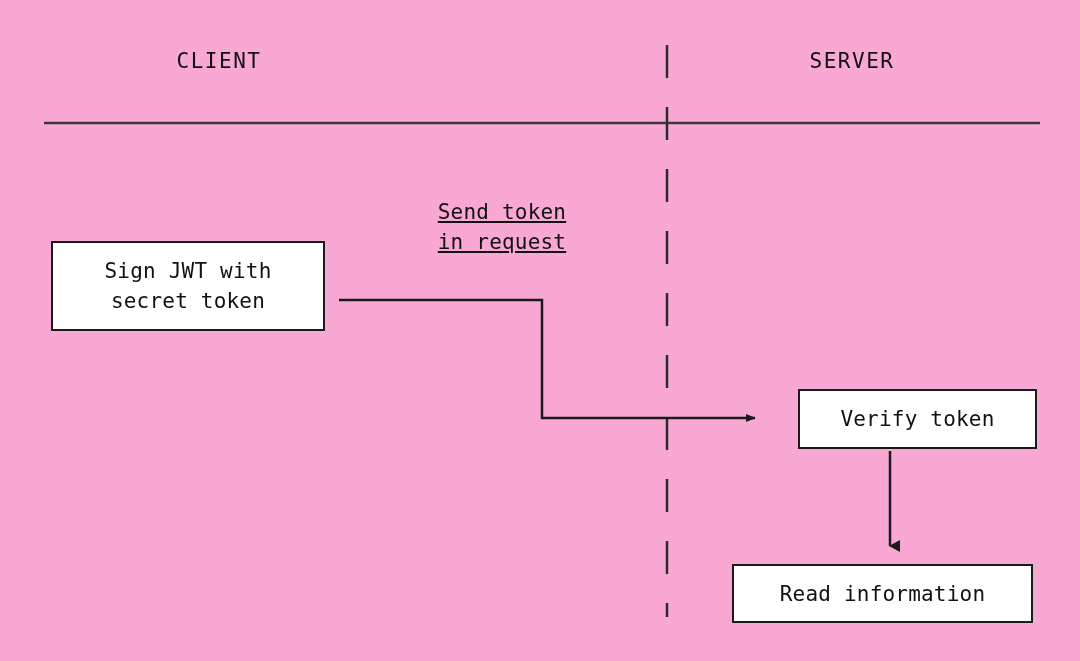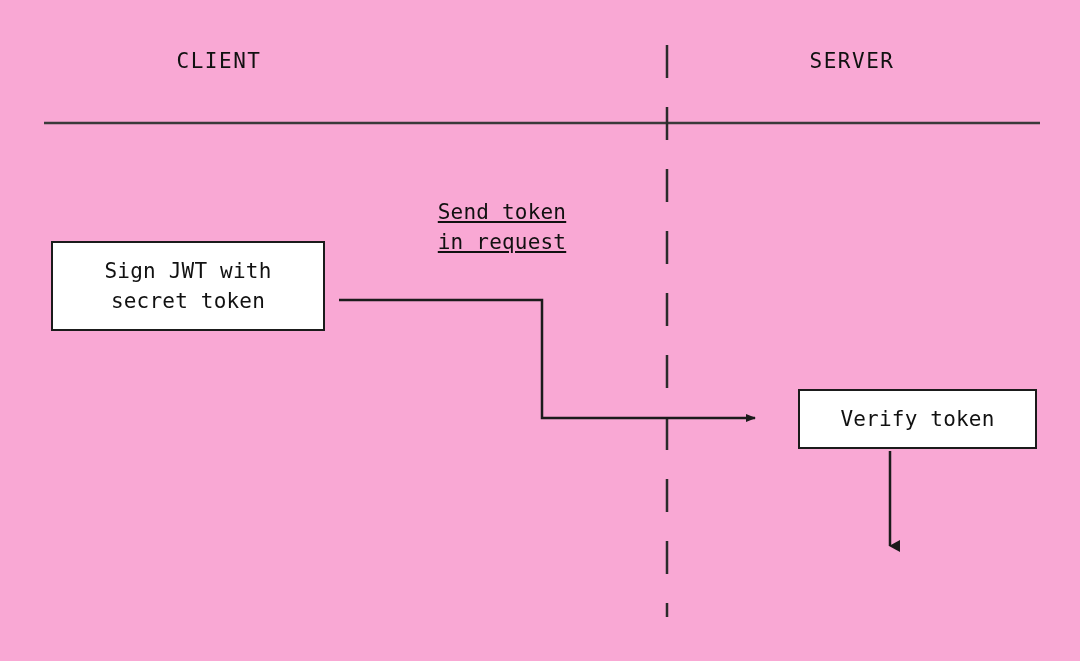--- a/index.html
+++ b/index.html
@@ -101,14 +101,17 @@
 
   <div class="node-box" style="left:51px; top:241px; width:274px; height:90px;">
     <span class="node-text">Sign JWT with
 secret token</span>
   </div>
 
   <div class="node-box" style="left:798px; top:389px; width:239px; height:60px;">
     <span class="node-text">Verify token</span>
   </div>
 
+  <div class="node-box" style="left:732px; top:564px; width:301px; height:59px;">
+    <span class="node-text">Read information</span>
+  </div>
 
 </div>
 
 </body></html>

